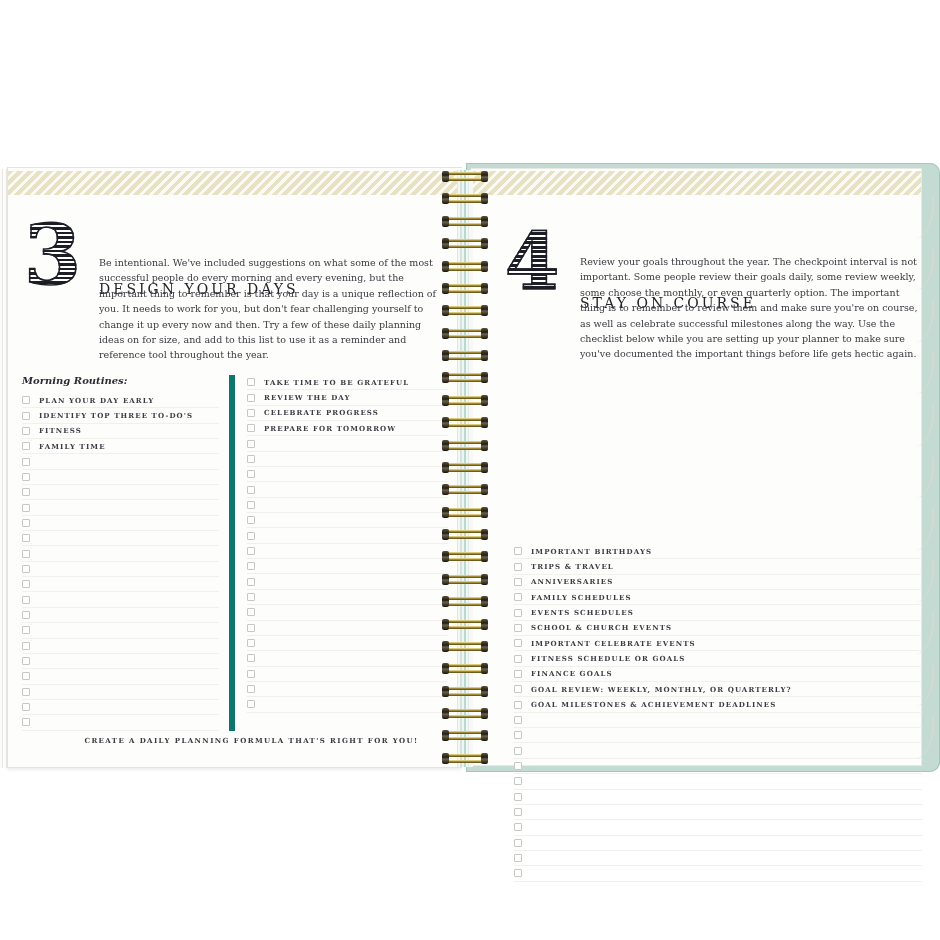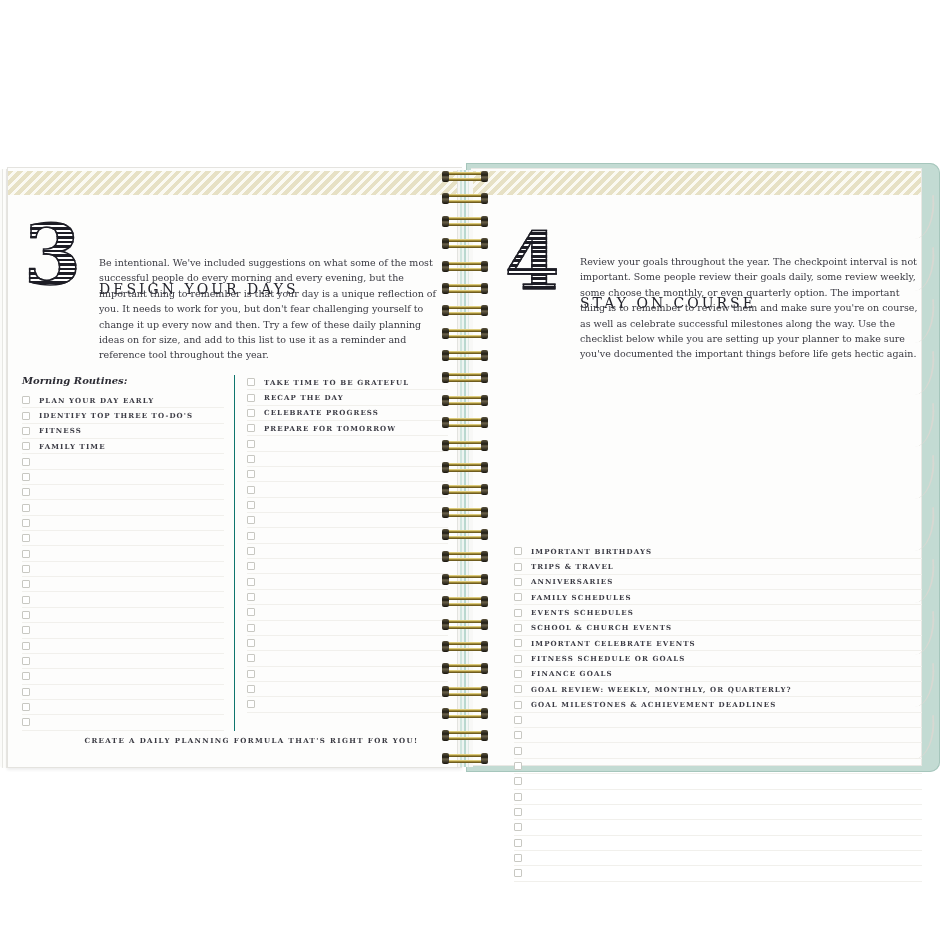--- a/index.html
+++ b/index.html
@@ -27,21 +27,21 @@
     .chapter-num{background:repeating-linear-gradient(0deg,#1d1d25 0 2.5px,#ffffff 2.5px 4.5px);
       -webkit-background-clip:text;background-clip:text;color:transparent;
       -webkit-text-stroke:1.6px #1d1d25;}
   }
   .chapter-title{position:absolute;font-size:14px;font-weight:400;letter-spacing:3px;color:#23232b;white-space:nowrap;margin-top:48px;}
   .chapter-intro{position:absolute;font-size:9.5px;line-height:1.62;color:#3a3a42;}
 
   
   .cols{position:absolute;left:20px;top:374px;width:426px;display:flex;}
   .routine-col{width:50%;}
-  .routine-col.first{padding-right:10px;border-right:1px solid #0f766e;}
+  .routine-col.first{padding-right:10px;border-right:6px solid #0f766e;}
   .routine-col.second{padding-left:12px;}
   .col-heading{font-style:italic;font-weight:700;font-size:10px;color:#2c2c34;height:18px;}
   .right-rows-wrap{position:absolute;left:43px;top:375px;width:408px;}
   .row{display:flex;align-items:center;height:15.35px;border-bottom:1px solid #f1f0ec;}
   .cb{width:8px;height:8px;border:1px solid #c8c8c2;border-radius:1px;background:#fff;flex:0 0 8px;margin-right:9px;}
   .lbl{font-size:7px;font-weight:700;letter-spacing:1.1px;color:#3c3c45;white-space:nowrap;overflow:hidden;}
 
   .page-footer{position:absolute;width:100%;bottom:22px;text-align:center;
     font-size:7px;font-weight:700;letter-spacing:1.4px;color:#3a3a42;padding-left:33px;}
 
@@ -171,21 +171,21 @@
         </div>
     </div>
     <div class="routine-col second">
       <div class="col-rows">
           <div class="row">
             <span class="cb"></span>
             <span class="lbl">TAKE TIME TO BE GRATEFUL</span>
           </div>
           <div class="row">
             <span class="cb"></span>
-            <span class="lbl">RECAP THE DAY</span>
+            <span class="lbl">REVIEW THE DAY</span>
           </div>
           <div class="row">
             <span class="cb"></span>
             <span class="lbl">CELEBRATE PROGRESS</span>
           </div>
           <div class="row">
             <span class="cb"></span>
             <span class="lbl">PREPARE FOR TOMORROW</span>
           </div>
           <div class="row">

